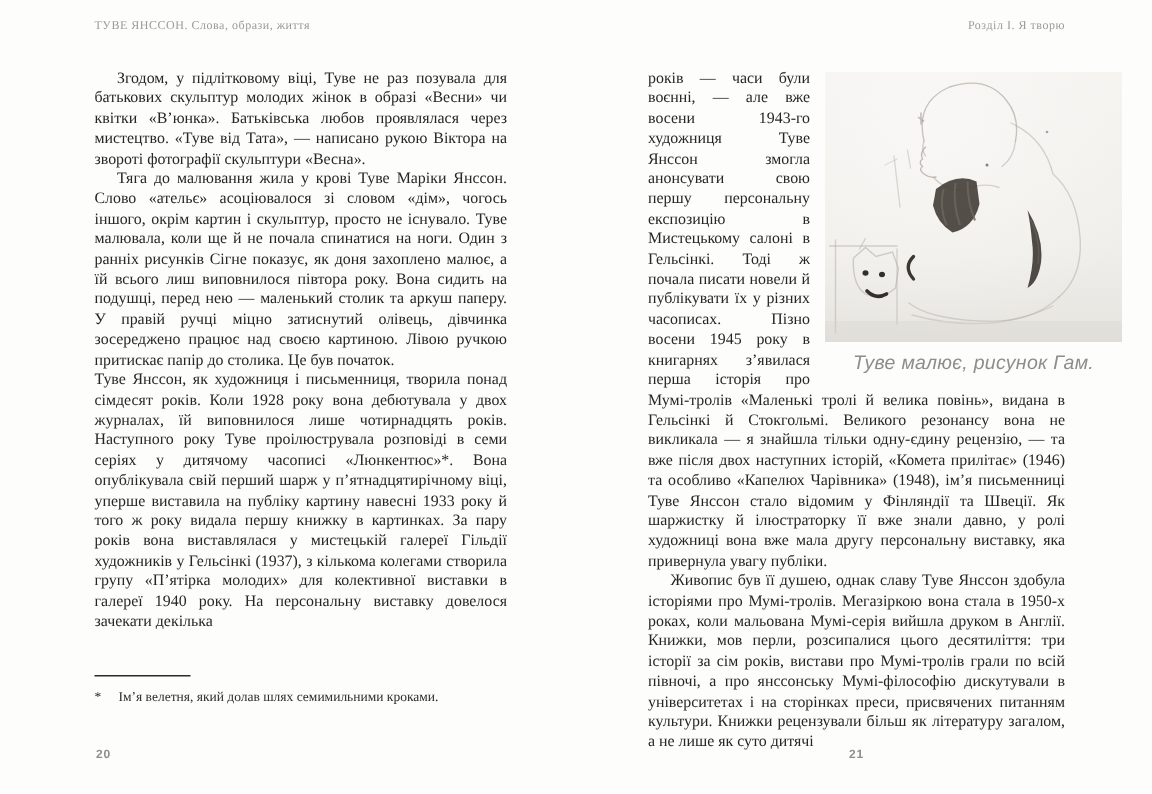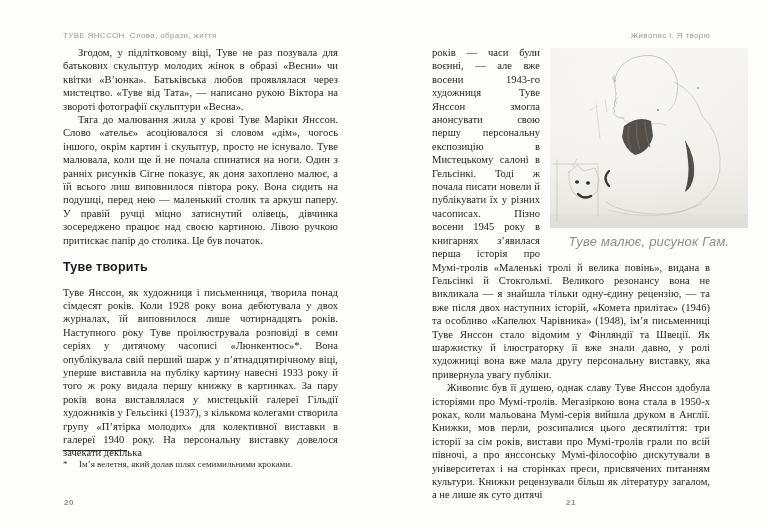--- a/index.html
+++ b/index.html
@@ -6,22 +6,22 @@
   body{
     width:768px;height:529px;
     background:#fdfdfc;
     position:relative;
     font-family:"Liberation Serif", serif;
     color:#272625;
     overflow:hidden;
   }
   .spread{position:absolute;inset:0;}
   .running-head{
-    position:absolute;top:31px;
-    font-family:Liberation Sans, sans-serif;
+    position:absolute;top:12px;
+    font-family:Liberation Serif, serif;
     font-size:8px;letter-spacing:.35px;
     color:#9c9b99;white-space:nowrap;
   }
   .rh-left{left:63px;}
   .rh-right{left:432px;width:278px;text-align:right;}
   .page-body{
     position:absolute;top:46px;
     font-size:10.6px;line-height:13.4px;
     text-align:justify;text-justify:inter-word;
   }
@@ -64,32 +64,31 @@
 </head>
 <body>
 
 <div class="spread">
 
   <div class="running-head rh-left">ТУВЕ ЯНССОН. Слова, образи, життя</div>
 
   <div class="page-body lp-body">
     <p class="indent">Згодом, у підлітковому віці, Туве не раз позувала для батькових скульптур молодих жінок в образі «Весни» чи квітки «В’юнка». Батьківська любов проявлялася через мистецтво. «Туве від Тата», — написано рукою Віктора на звороті фотографії скульптури «Весна».</p>
     <p class="indent">Тяга до малювання жила у крові Туве Маріки Янссон. Слово «ательє» асоціювалося зі словом «дім», чогось іншого, окрім картин і скульптур, просто не існувало. Туве малювала, коли ще й не почала спинатися на ноги. Один з ранніх рисунків Сігне показує, як доня захоплено малює, а їй всього лиш виповнилося півтора року. Вона сидить на подушці, перед нею — маленький столик та аркуш паперу. У правій ручці міцно затиснутий олівець, дівчинка зосереджено працює над своєю картиною. Лівою ручкою притискає папір до столика. Це був початок.</p>
-    <h2 class="section-heading">Туве творить</h2>
     <p>Туве Янссон, як художниця і письменниця, творила понад сімдесят років. Коли 1928 року вона дебютувала у двох журналах, їй виповнилося лише чотирнадцять років. Наступного року Туве проілюструвала розповіді в семи серіях у дитячому часописі «Люнкентюс»*. Вона опублікувала свій перший шарж у п’ятнадцятирічному віці, уперше виставила на публіку картину навесні 1933 року й того ж року видала першу книжку в картинках. За пару років вона виставлялася у мистецькій галереї Гільдії художників у Гельсінкі (1937), з кількома колегами створила групу «П’ятірка молодих» для колективної виставки в галереї 1940 року. На персональну виставку довелося зачекати декілька</p>
   </div>
 
   <div class="footnote">
     <div class="footnote-divider"></div>
     <span class="footnote-marker">*</span><span>Ім’я велетня, який долав шлях семимильними кроками.</span>
   </div>
 
   <div class="page-number pn-left">20</div>
 
-  <div class="running-head rh-right">Живопис І. Я творю</div>
+  <div class="running-head rh-right">Розділ І. Я творю</div>
 
   <div class="page-body rp-body">
 
     <figure class="sketch-figure">
       <svg viewBox="0 0 198 180" xmlns="http://www.w3.org/2000/svg" role="img">
         <defs>
           <linearGradient id="paperGrad" x1="0" y1="0" x2="0" y2="1">
             <stop offset="0" stop-color="#f4f3f0"></stop>
             <stop offset="0.65" stop-color="#efeeea"></stop>
             <stop offset="1" stop-color="#e6e4df"></stop>

